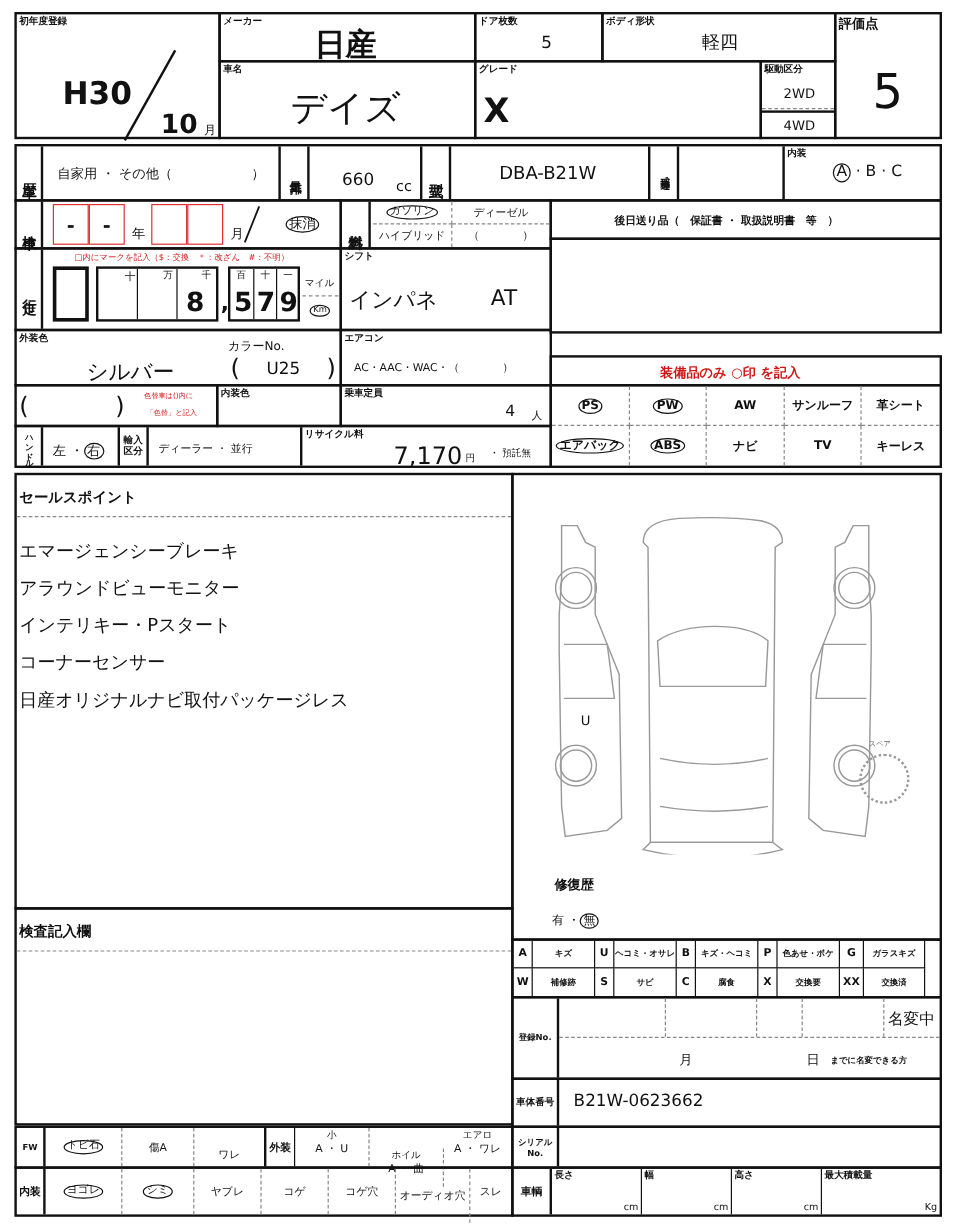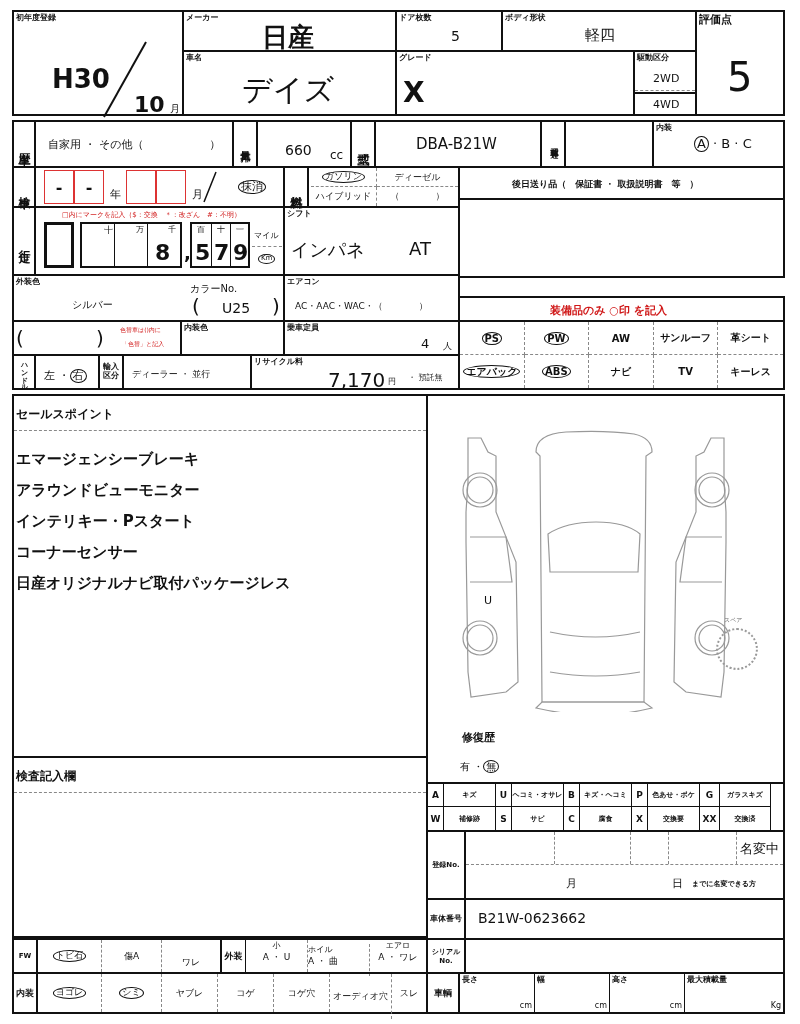--- a/index.html
+++ b/index.html
@@ -142,21 +142,21 @@
 <span class="v circ" style="left:258px;top:254px;font-size:7px;">Km</span>
 
 <div class="abs b" style="left:283px;top:206px;width:177px;height:70px;">
   <span class="lbl">シフト</span>
   <span class="v" style="left:6px;top:30px;font-size:18px;">インパネ</span>
   <span class="v" style="left:124px;top:30px;font-size:18px;">AT</span>
 </div>
 
 <div class="abs b" style="left:12px;top:274px;width:273px;height:48px;">
   <span class="lbl">外装色</span>
-  <span class="v" style="left:58px;top:22px;font-size:10px;">シルバー</span>
+  <span class="v" style="left:58px;top:22px;font-size:18px;">シルバー</span>
   <span class="v" style="left:176px;top:6px;font-size:10px;">カラーNo.</span>
   <span class="v" style="left:178px;top:18px;font-size:20px;">(</span>
   <span class="v" style="left:208px;top:24px;font-size:14px;">U25</span>
   <span class="v" style="left:258px;top:18px;font-size:20px;">)</span>
 </div>
 <div class="abs b" style="left:283px;top:274px;width:177px;height:48px;">
   <span class="lbl">エアコン</span>
   <span class="v" style="left:10px;top:24px;font-size:9px;">AC・AAC・WAC・（　　　　）</span>
 </div>
 <div class="abs b" style="left:458px;top:296px;width:327px;height:26px;">
@@ -224,21 +224,21 @@
 <div class="abs" style="left:250px;top:356px;width:208px;height:32px;border-left:2px solid #111;">
   <span class="lbl">リサイクル料</span>
   <span class="v" style="left:76px;top:12px;font-size:20px;">7,170</span>
   <span class="v" style="left:136px;top:20px;font-size:8px;">円</span>
   <span class="v" style="left:156px;top:16px;font-size:8px;">・ 預託無</span>
 </div>
 
 <div class="abs b" style="left:12px;top:394px;width:416px;height:364px;">
   <span class="v" style="left:2px;top:10px;font-size:12px;font-weight:bold;">セールスポイント</span>
   <div class="abs" style="left:0;top:34px;width:412px;border-top:1px dashed #888;"></div>
-  <div class="abs" style="left:2px;top:48px;font-size:15px;line-height:31px;font-weight:bold;">
+  <div class="abs" style="left:2px;top:48px;font-size:15px;line-height:31px;">
     <div>エマージェンシーブレーキ</div>
     <div>アラウンドビューモニター</div>
     <div>インテリキー・Pスタート</div>
     <div>コーナーセンサー</div>
     <div>日産オリジナルナビ取付パッケージレス</div>
   </div>
 </div>
 
 <div class="abs b" style="left:426px;top:394px;width:359px;height:390px;">
   <svg class="abs" style="left:28px;top:26px;" width="290" height="290" fill="none" stroke="#999" stroke-width="1.2">
@@ -325,21 +325,21 @@
   <div class="cell sm" style="left:24px;top:0;width:64px;height:32px;border-right:1px dashed #888;">
       <span class="circ">トビ石</span>
     </div>
   <div class="cell sm" style="left:88px;top:0;width:60px;height:32px;border-right:1px dashed #888;">傷A</div>
   <div class="cell sm" style="left:148px;top:0;width:58px;height:45px;">ワレ</div>
   <div class="cell sm" style="left:206px;top:0;width:26px;height:32px;border-left:2px solid #111;border-right:1px solid #111;font-weight:bold;">外装</div>
   <div class="abs sm" style="left:232px;top:0;width:62px;height:32px;border-right:1px dashed #888;text-align:center;">
       <div style="font-size:8px;">小</div>
       <div>A ・ U</div>
     </div>
-  <div class="abs sm" style="left:294px;top:4px;width:62px;height:32px;border-right:1px dashed #888;">
+  <div class="abs sm" style="left:294px;top:17px;width:62px;height:32px;border-right:1px dashed #888;text-align:center;">
       <div style="font-size:8px;">ホイル</div>
       <div>A ・ 曲</div>
     </div>
   <div class="abs sm" style="left:356px;top:0;width:56px;height:32px;text-align:center;">
       <div style="font-size:8px;">エアロ</div>
       <div>A ・ ワレ</div>
     </div>
 </div>
 
 <div class="abs b" style="left:12px;top:972px;width:416px;height:42px;">

